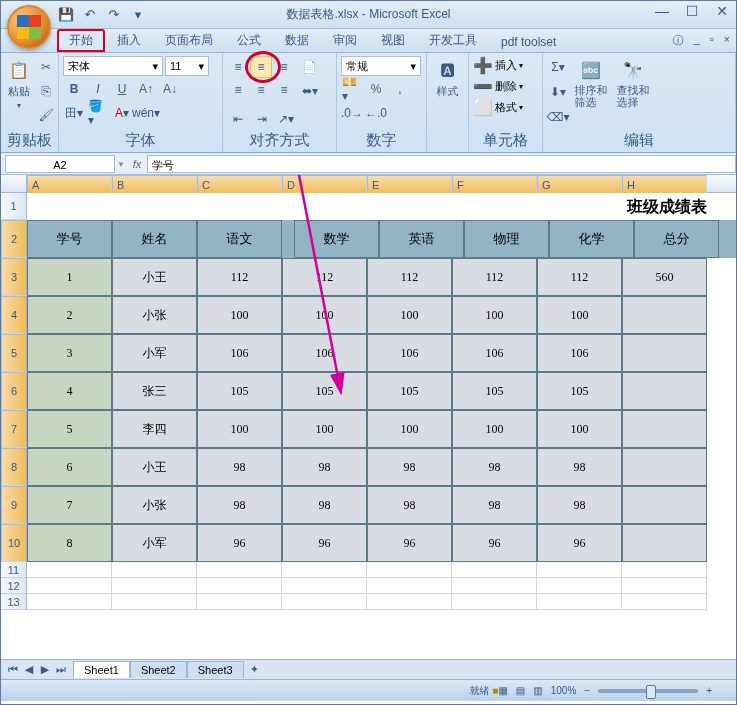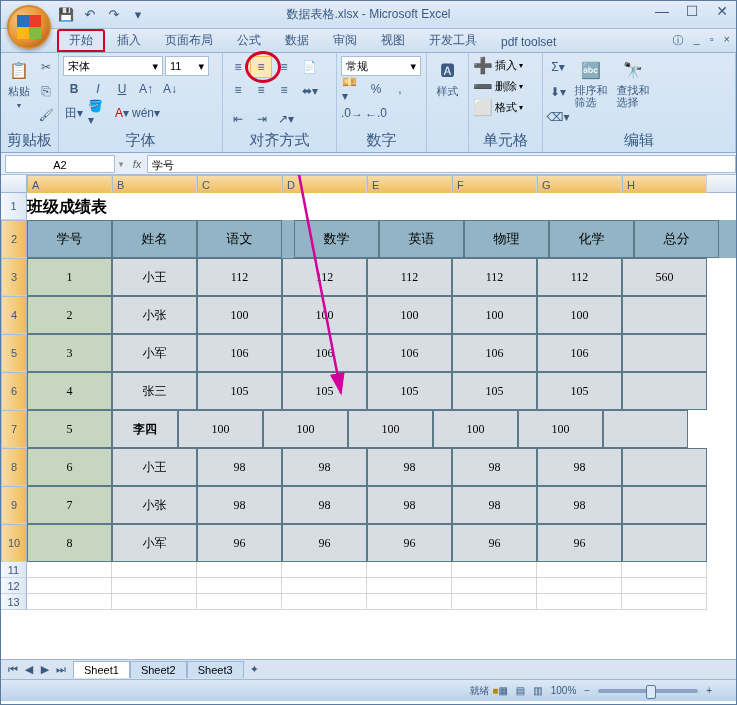--- a/index.html
+++ b/index.html
@@ -42,21 +42,21 @@
 .sheet-area{position:relative;height:484px;overflow:hidden;background:#fff}
 .col-headers{display:flex;height:18px;background:linear-gradient(#f5f8fc,#dde7f2);border-bottom:1px solid #9eb6d4;margin-left:26px}
 .col-h{border-right:1px solid #c4d3e6;text-align:center;font-size:11px;color:#3b5a82;line-height:18px}
 .col-h.sel{background:linear-gradient(#f8dca8,#f0bb58)}
 .corner{position:absolute;left:0;top:0;width:26px;height:18px;background:linear-gradient(#f5f8fc,#dde7f2);border-right:1px solid #9eb6d4;border-bottom:1px solid #9eb6d4}
 .rows{display:flex;flex-direction:column}
 .row{display:flex}
 .row-h{width:26px;background:linear-gradient(90deg,#f5f8fc,#dde7f2);border-bottom:1px solid #c4d3e6;border-right:1px solid #9eb6d4;text-align:center;font-size:11px;color:#3b5a82;display:flex;align-items:center;justify-content:center}
 .row-h.sel{background:linear-gradient(90deg,#f8dca8,#f0bb58)}
 .cell{border-right:1px solid #d4d4d4;border-bottom:1px solid #d4d4d4;font-size:12px;display:flex;align-items:center;justify-content:center;font-family:"SimSun"}
-.dt-title{text-align:left;font-size:16px;font-weight:bold;font-family:"SimSun";height:27px;line-height:27px;background:#fff}
+.dt-title{text-align:right;font-size:16px;font-weight:bold;font-family:"SimSun";height:27px;line-height:27px;background:#fff}
 .dt-head{background:#92b4c4}
 .dt-head .cell{border:1px solid #5a7a8a;font-weight:normal;font-size:13px}
 .dt-row .cell{border:1px solid #5a7a8a;height:38px}
 .dt-row .cell:nth-child(1){background:#d4dfe8}
 .dt-row .cell:nth-child(2){background:#c8d5c0}
 .dt-row .cell:nth-child(n+3){background:#d8dde4}
 
 .arrow-svg{position:absolute;pointer-events:none;z-index:50}
 
 .sheet-tabs{height:20px;background:#d8e4f2;border-top:1px solid #9eb6d4;display:flex;align-items:center;font-size:11px}
@@ -336,21 +336,21 @@
         <div class="cell" style="width: 85px;">105</div>
         <div class="cell" style="width: 85px;">105</div>
         <div class="cell" style="width: 85px;">105</div>
         <div class="cell" style="width: 85px;">105</div>
         <div class="cell" style="width: 85px;">105</div>
         <div class="cell" style="width: 85px;"></div>
       </div>
       <div class="row dt-row">
         <div class="row-h sel" style="height:38px">7</div>
         <div class="cell" style="width: 85px;">5</div>
-        <div class="cell" style="width: 66px; font-weight: bold;">李四</div>
+        <div class="cell" style="width: 85px;">李四</div>
         <div class="cell" style="width: 85px;">100</div>
         <div class="cell" style="width: 85px;">100</div>
         <div class="cell" style="width: 85px;">100</div>
         <div class="cell" style="width: 85px;">100</div>
         <div class="cell" style="width: 85px;">100</div>
         <div class="cell" style="width: 85px;"></div>
       </div>
       <div class="row dt-row">
         <div class="row-h sel" style="height:38px">8</div>
         <div class="cell" style="width: 85px;">6</div>

